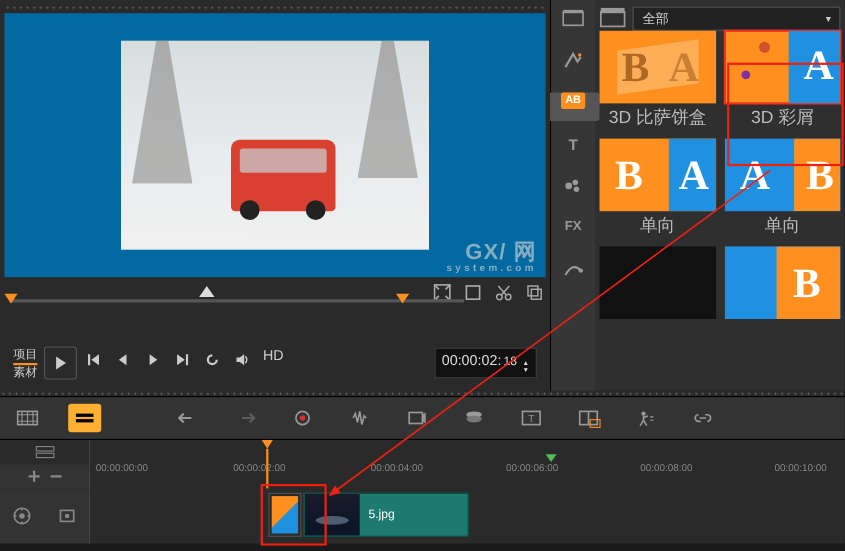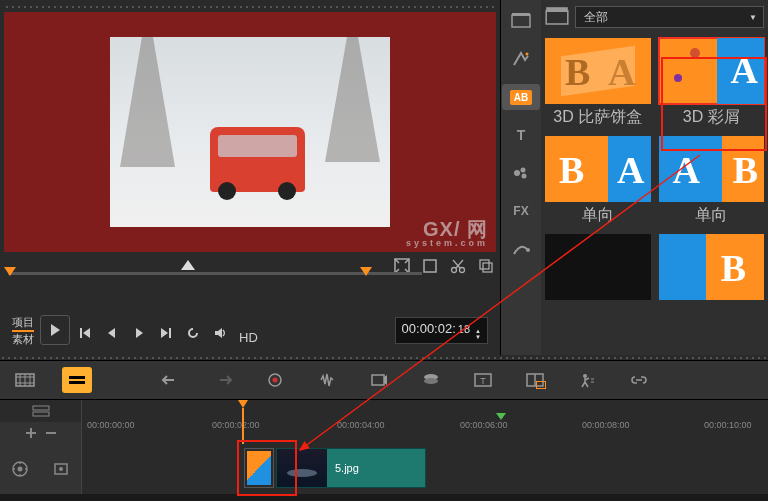--- a/index.html
+++ b/index.html
@@ -1,56 +1,56 @@
 <!DOCTYPE html>
 <html><head>
 <meta charset="utf-8">
 <style>
 * { margin: 0; padding: 0; box-sizing: border-box; font-family: Arial, "Microsoft YaHei", sans-serif; }
 body { background: #1a1a1a; color: #aaa; width: 768px; height: 501px; overflow: hidden; position: relative; }
 .top-row { display: flex; height: 355px; }
 .preview-panel { width: 500px; background: #2a2a2a; position: relative; padding: 4px; }
 .preview-dots { height: 6px; background-image: radial-gradient(circle, #555 1px, transparent 1px); background-size: 6px 6px; background-repeat: repeat-x; margin-bottom: 2px; }
-.preview-viewport { height: 240px; background: #7f1d1d; display: flex; align-items: center; justify-content: center; position: relative; }
+.preview-viewport { height: 240px; background: #0369a1; display: flex; align-items: center; justify-content: center; position: relative; }
 .preview-image { width: 280px; height: 190px; background: linear-gradient(180deg, #d8dde0 0%, #e8ebed 55%, #f0f0f0 100%); position: relative; overflow: hidden; }
 .snow-tree { position: absolute; background: rgba(100,95,90,0.4); }
 .tree-l { left: 10px; top: 0; width: 55px; height: 130px; clip-path: polygon(40% 0, 60% 0, 100% 100%, 0 100%); }
 .tree-r { right: 10px; top: 0; width: 55px; height: 125px; clip-path: polygon(40% 0, 60% 0, 100% 100%, 0 100%); }
 .bus { position: absolute; left: 100px; top: 90px; width: 95px; height: 65px; background: #d94030; border-radius: 8px 8px 4px 4px; }
 .bus::before { content: ""; position: absolute; top: 8px; left: 8px; right: 8px; height: 22px; background: rgba(200,210,215,0.7); border-radius: 3px; }
 .bus::after { content: ""; position: absolute; bottom: -8px; left: 8px; width: 18px; height: 18px; background: #222; border-radius: 50%; box-shadow: 60px 0 0 #222; }
 .watermark { position: absolute; right: 8px; bottom: 4px; color: rgba(220,220,220,0.6); font-size: 20px; font-weight: bold; letter-spacing: 1px; text-align: right; line-height: 1; }
 .watermark small { font-size: 9px; display: block; letter-spacing: 3px; }
 .scrub-bar { height: 30px; position: relative; margin: 6px 4px 0; }
 .scrub-track { position: absolute; top: 14px; left: 0; right: 70px; height: 3px; background: #555; }
 .scrub-marker { position: absolute; top: 2px; width: 0; height: 0; border-left: 7px solid transparent; border-right: 7px solid transparent; border-bottom: 10px solid #ddd; }
 .scrub-end { position: absolute; top: 9px; width: 0; height: 0; border-left: 6px solid transparent; border-right: 6px solid transparent; border-top: 9px solid #ff9020; }
 .right-controls { position: absolute; right: 4px; top: 256px; display: flex; gap: 8px; }
 .icon-btn { width: 20px; height: 20px; display: flex; align-items: center; justify-content: center; color: #aaa; cursor: pointer; }
 .icon-btn svg { width: 16px; height: 16px; }
 .transport-row { display: flex; align-items: center; height: 44px; padding: 0 8px; gap: 6px; margin-top: 20px; }
 .proj-labels { display: flex; flex-direction: column; font-size: 11px; color: #ccc; line-height: 14px; }
 .proj-labels span:first-child { border-bottom: 2px solid #ff9020; padding-bottom: 1px; }
-.transport-btns { display: flex; align-items: flex-end; gap: 3px; }
+.transport-btns { display: flex; align-items: flex-start; gap: 3px; }
 .tbtn { width: 24px; height: 24px; display: flex; align-items: center; justify-content: center; color: #ddd; cursor: pointer; }
 .tbtn.play { width: 30px; height: 30px; border: 1px solid #555; border-radius: 3px; }
 .tbtn svg { width: 14px; height: 14px; fill: #ccc; }
 .hd-label { font-size: 13px; color: #ccc; margin-left: 4px; }
 .timecode { margin-left: auto; background: #111; border: 1px solid #444; padding: 3px 6px; font-family: monospace; font-size: 13px; color: #ddd; display: flex; align-items: baseline; gap: 2px; }
 .timecode .arrows { display: flex; flex-direction: column; margin-left: 3px; }
 .timecode .arrows span { font-size: 6px; line-height: 6px; }
 
 .library-panel { flex: 1; background: #2f2f2f; display: flex; border-left: 1px solid #000; }
 .lib-toolbar { width: 40px; background: #363636; display: flex; flex-direction: column; padding-top: 8px; gap: 12px; align-items: center; }
-.lib-tool { width: 38px; height: 26px; display: flex; align-items: center; justify-content: center; color: #999; cursor: pointer; border-radius: 3px; }
+.lib-tool { width: 48px; height: 26px; display: flex; align-items: flex-start; justify-content: center; color: #999; cursor: pointer; border-radius: 3px; }
 .lib-tool.active { background: #555; }
 .lib-tool svg { width: 20px; height: 18px; }
 .ab-badge { background: #ff9020; color: #fff; font-size: 10px; font-weight: bold; padding: 2px 4px; border-radius: 2px; }
 .lib-content { flex: 1; padding: 6px 4px; overflow: hidden; }
-.lib-header { display: flex; align-items: center; gap: 6px; margin-bottom: 10px; }
+.lib-header { display: flex; align-items: center; gap: 6px; }
 .lib-hicon { width: 24px; height: 20px; display: flex; align-items: center; justify-content: center; color: #999; }
 .lib-dropdown { flex: 1; background: #222; border: 1px solid #555; height: 22px; display: flex; align-items: center; padding: 0 8px; font-size: 12px; color: #ccc; position: relative; cursor: pointer; }
 .lib-dropdown::after { content: "▼"; position: absolute; right: 6px; font-size: 8px; }
 .trans-grid { display: grid; grid-template-columns: 1fr 1fr; gap: 8px; }
 .trans-item { display: flex; flex-direction: column; align-items: center; gap: 3px; cursor: pointer; }
 .trans-thumb { width: 100%; height: 66px; position: relative; overflow: hidden; }
 .trans-item.selected .trans-thumb { outline: 2px solid #f03020; outline-offset: -1px; }
 .t-bg-o { background: #ff9020; }
 .t-bg-b { background: #2090e0; }
 .t-letter { position: absolute; font-size: 38px; font-weight: bold; color: #fff; font-family: Georgia, serif; }

